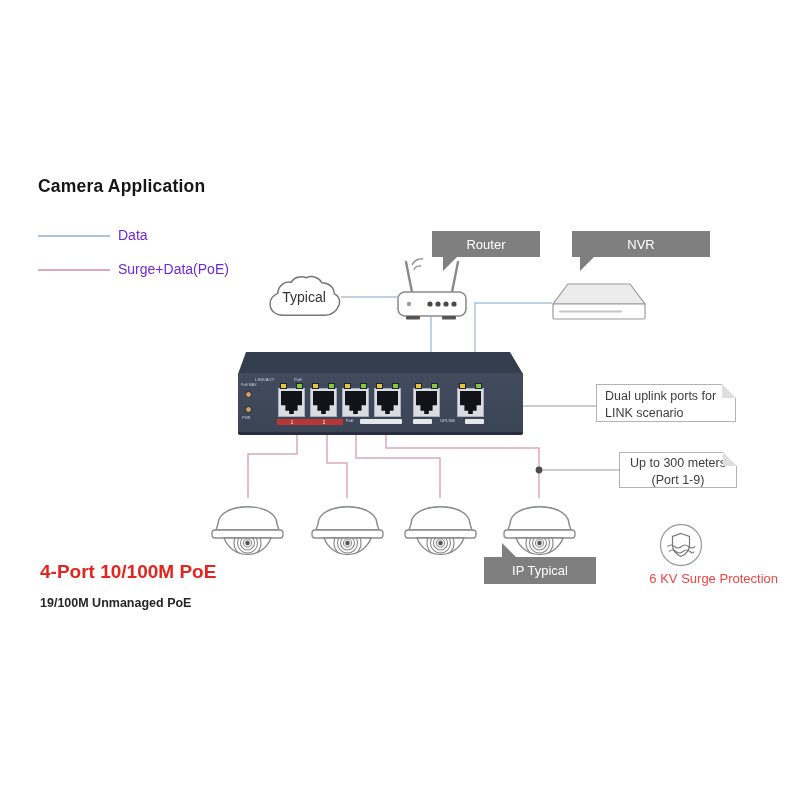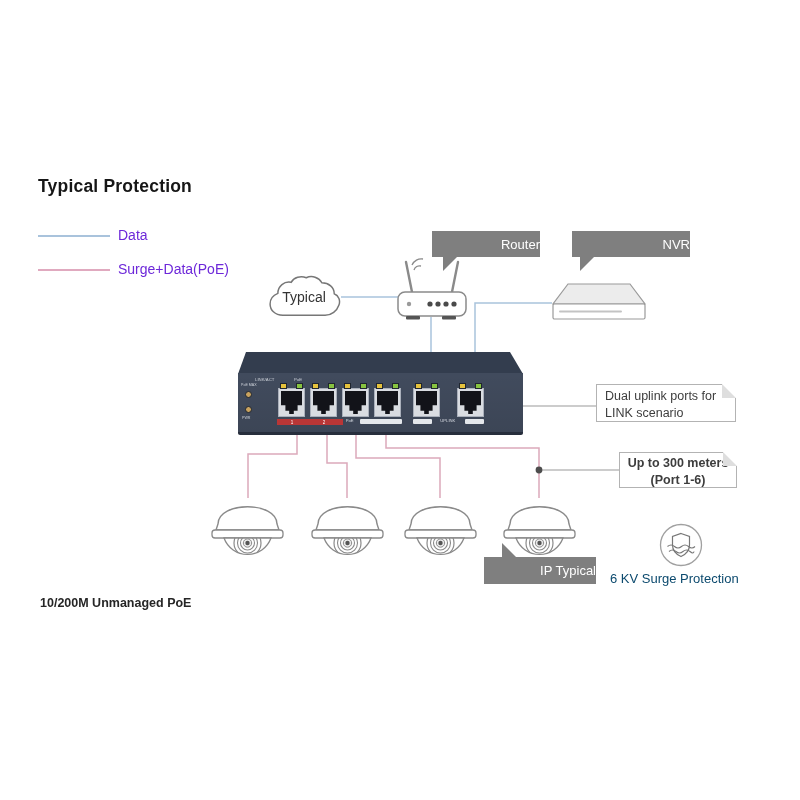--- a/index.html
+++ b/index.html
@@ -13,21 +13,21 @@
   .product-desc{left:40px;top:596px;font-size:12.5px;font-weight:bold;color:#262626;}
 
   
   .legend-line{width:72px;height:2px;}
   .legend-label{font-size:14px;color:#6d28d9;}
 
   
   .cloud-label{left:262px;top:289px;width:84px;text-align:center;font-size:14px;color:#333;}
 
   
-  .bubble{background:#7f7f7f;color:#fff;font-size:13px;display:flex;align-items:center;justify-content:flex-end;}
+  .bubble{background:#7f7f7f;color:#fff;font-size:13px;display:flex;align-items:center;justify-content:center;}
   .tail-down{position:absolute;bottom:-14px;width:0;height:0;border-top:15px solid #7f7f7f;border-right:15px solid transparent;}
   .tail-up{position:absolute;top:-14px;width:0;height:0;border-bottom:15px solid #7f7f7f;border-right:15px solid transparent;}
 
   
   .note{background:#fff;border:1px solid #b3b3b3;color:#3d3d3d;font-size:12.5px;line-height:17px;}
   .fold{position:absolute;top:-1px;right:-1px;width:0;height:0;border-style:solid;
         border-width:0 14px 14px 0;border-color:#ffffff #ffffff #dedede #ffffff;}
 
   
   .sw-wrap{left:232px;top:352px;width:314px;height:86px;}
@@ -42,30 +42,30 @@
         clip-path:polygon(0 0,100% 0,100% 62%,79% 62%,79% 86%,61% 86%,61% 100%,39% 100%,39% 86%,21% 86%,21% 62%,0 62%);}
   .pled{position:absolute;top:-6px;width:5px;height:4px;border:1px solid #20262f;}
   .pled.y{left:1px;background:#e5c23c;}
   .pled.g{right:1px;background:#87c340;}
   .sw-bar{position:absolute;top:46px;height:5px;background:#e4e7eb;border-radius:1px;}
   .sw-redbar{position:absolute;top:46px;height:6px;background:#b93636;color:#fff;font-size:5px;}
   .rb-num{position:absolute;top:0;width:10px;text-align:center;transform:scale(.9);line-height:6px;}
   .grp-label{position:absolute;top:45px;font-size:6px;color:#d5d9e0;transform:scale(.7);transform-origin:center top;}
 
   
-  .surge-label{left:610px;top:571px;width:168px;text-align:left;font-size:13px;color:#0c4a6e;}
+  .surge-label{left:610px;top:571px;width:168px;text-align:right;font-size:13px;color:#ef4444;}
 
   svg{display:block;}
 </style>
 </head>
 <body>
 
 <div id="canvas">
 
-  <div class="abs page-title">Typical Protection</div>
+  <div class="abs page-title">Camera Application</div>
 
   <div class="abs legend-line" style="left:38px;top:235px;background:#a9c3dc;"></div>
   <div class="abs legend-label" style="left:118px;top:227px;">Data</div>
   <div class="abs legend-line" style="left:38px;top:269px;background:#e0a9bf;"></div>
   <div class="abs legend-label" style="left:118px;top:261px;">Surge+Data(PoE)</div>
 
   <svg class="abs" style="left:0;top:0;" width="800" height="800">
 
     <polyline points="341,297 398,297" fill="none" stroke="#a9c3dc" stroke-width="1.5"></polyline>
     <polyline points="431,317 431,353" fill="none" stroke="#a9c3dc" stroke-width="1.5"></polyline>
@@ -105,21 +105,21 @@
     <span>Router</span>
     <span class="tail-down" style="left:11px;"></span>
   </div>
 
   <svg class="abs" style="left:551px;top:281px;" width="96" height="42">
     <polygon points="17,3 79,3 94,23 2,23" fill="#ececec" stroke="#9a9a9a" stroke-width="1.2"></polygon>
     <rect x="2" y="23" width="92" height="15" rx="1.5" fill="#fff" stroke="#9a9a9a" stroke-width="1.2"></rect>
     <line x1="9" y1="30.5" x2="70" y2="30.5" stroke="#c3c3c3" stroke-width="2" stroke-linecap="round"></line>
   </svg>
 
-  <div class="abs bubble" style="left:572px;top:231px;width:118px;height:26px;">
+  <div class="abs bubble" style="left:572px;top:231px;width:138px;height:26px;">
     <span>NVR</span>
     <span class="tail-down" style="left:8px;"></span>
   </div>
 
   <div class="abs sw-wrap">
     <div class="sw-top"></div>
     <div class="sw-face">
       <span class="sw-tiny" style="left:17px;top:4px;">LINK/ACT</span>
       <span class="sw-tiny" style="left:56px;top:4px;">PoE</span>
       <span class="sw-tiny" style="left:3px;top:10px;transform:scale(.6);">PoE MAX</span>
@@ -169,24 +169,24 @@
       <div class="sw-bar" style="left:227px;width:19px;"></div>
     </div>
   </div>
 
   <div class="abs note" style="left:596px;top:384px;width:140px;height:38px;padding:3px 0 0 8px;box-sizing:border-box;">
     <span class="fold"></span>
     <div>Dual uplink ports for</div>
     <div>LINK scenario</div>
   </div>
 
-  <div class="abs note" style="left:619px;top:452px;width:118px;height:36px;padding-top:2px;box-sizing:border-box;text-align:center;font-weight:bold;">
+  <div class="abs note" style="left:619px;top:452px;width:118px;height:36px;padding-top:2px;box-sizing:border-box;text-align:center;">
     <span class="fold"></span>
     <div>Up to 300 meters</div>
-    <div>(Port 1-6)</div>
+    <div>(Port 1-9)</div>
   </div>
 
   <svg class="abs" style="left:200px;top:490px;" width="440" height="75">
     <defs>
       <clipPath id="domeClip">
           <path d="M24,48 A25,25 0 0 0 71,48 Z"></path>
         </clipPath>
       <g id="cam">
         <path d="M18,34 C18,11 77,11 77,34 L79,40 L16,40 Z" fill="#fff" stroke="#8a8a8a" stroke-width="1.4"></path>
         <rect x="12" y="40" width="71" height="8" rx="3" fill="#fff" stroke="#8a8a8a" stroke-width="1.3"></rect>
@@ -212,15 +212,16 @@
   </div>
 
   <svg class="abs" style="left:658px;top:522px;" width="46" height="46">
     <circle cx="23" cy="23" r="20.5" fill="#fff" stroke="#a0a0a0" stroke-width="1.3"></circle>
     <path d="M23,11.5 L31.5,14.5 V23 C31.5,29 27.5,32.5 23,34.5 C18.5,32.5 14.5,29 14.5,23 V14.5 Z" fill="#fff" stroke="#777" stroke-width="1.2"></path>
     <path d="M9.5,24.5 Q13,21.5 16.5,24.5 T23.5,24.5 T30.5,24.5 T37,24.5" fill="none" stroke="#777" stroke-width="1.1"></path>
     <path d="M11,29.5 Q14.5,26.5 18,29.5 T25,29.5 T32,29.5 T36,29.5" fill="none" stroke="#777" stroke-width="1.1"></path>
   </svg>
   <div class="abs surge-label">6 KV Surge Protection</div>
 
-  <div class="abs product-desc">10/200M Unmanaged PoE</div>
+  <div class="abs product-name">4-Port 10/100M PoE</div>
+  <div class="abs product-desc">19/100M Unmanaged PoE</div>
 
 </div>
 
 </body></html>

